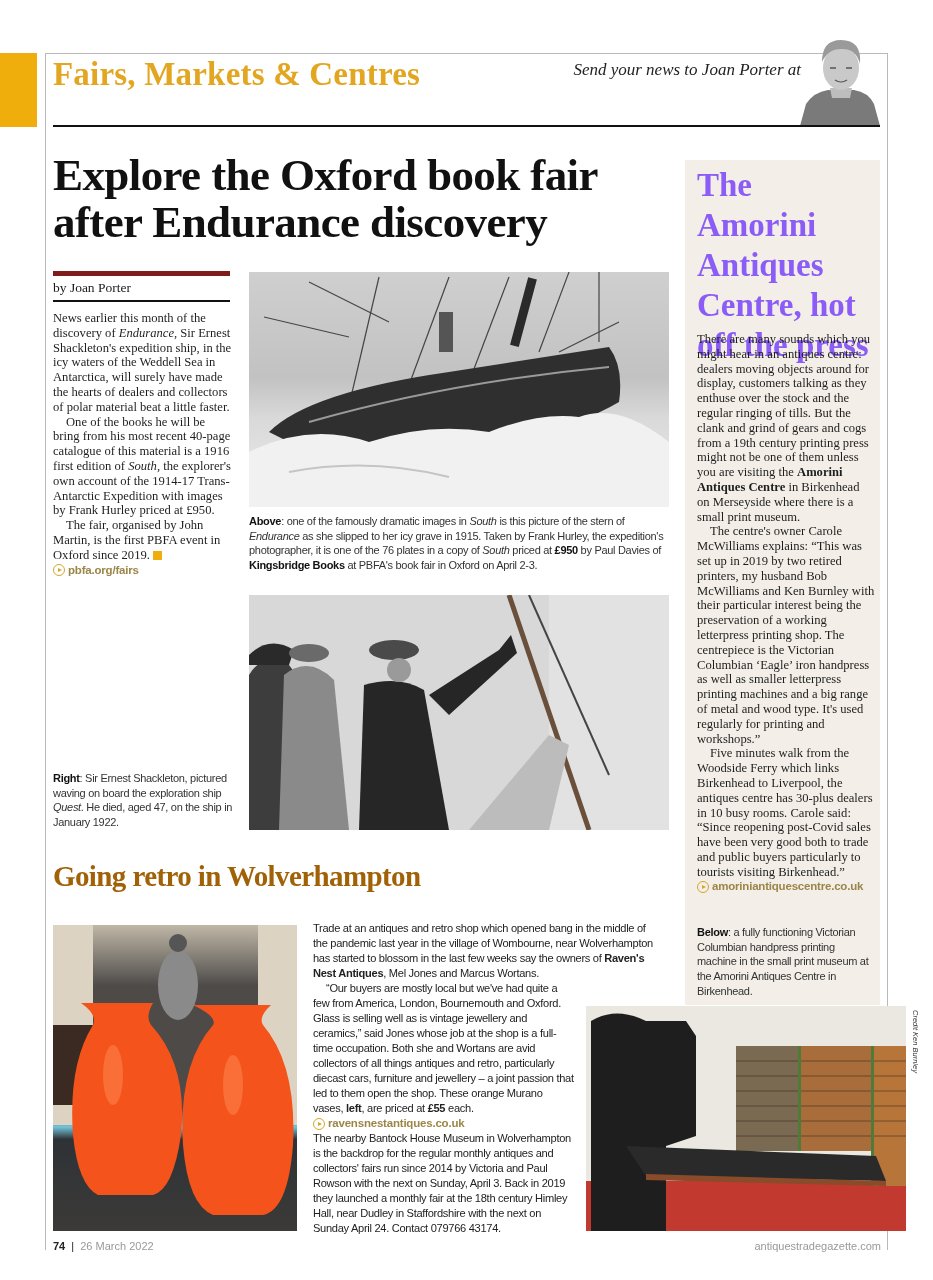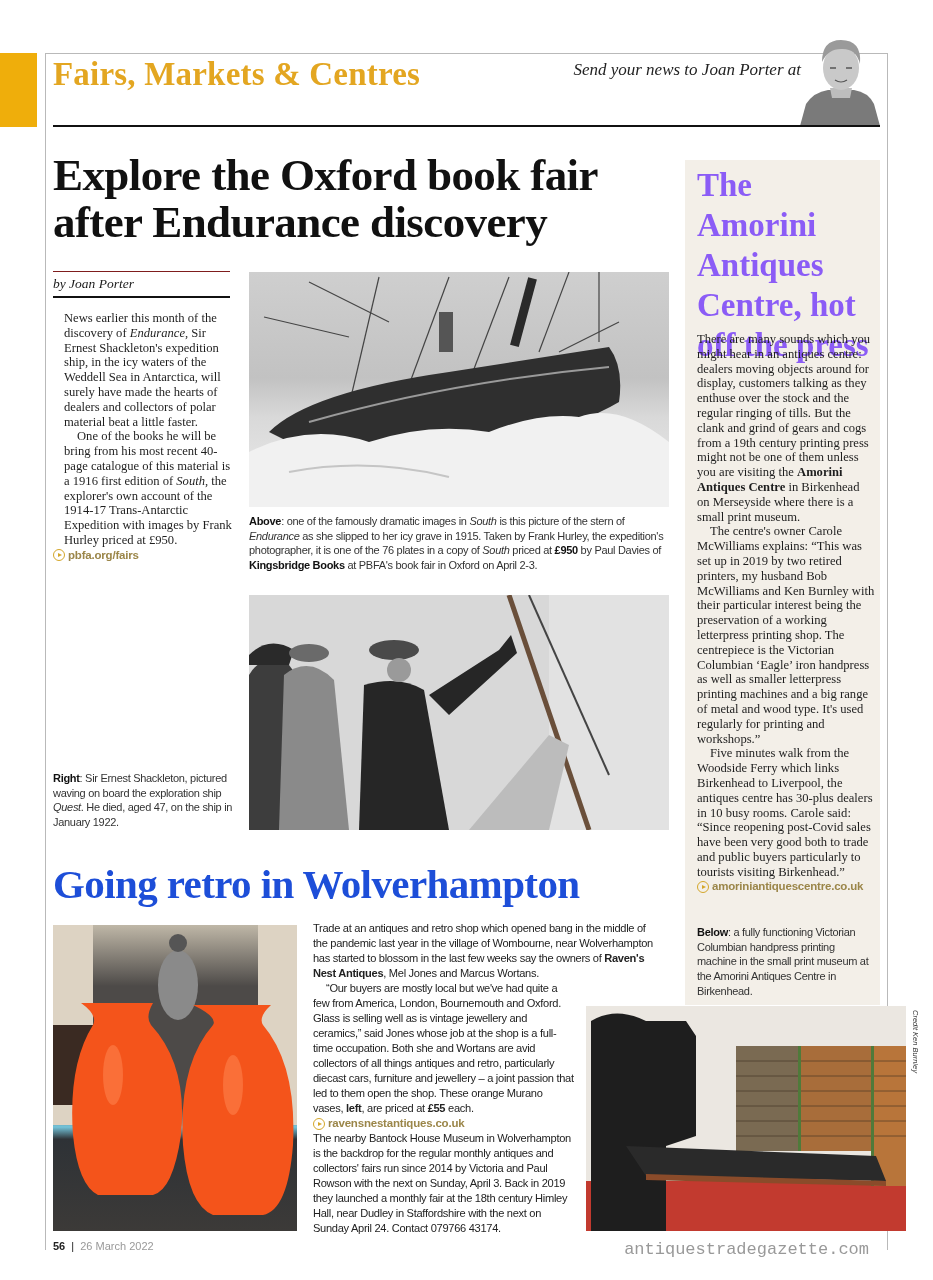--- a/index.html
+++ b/index.html
@@ -14,26 +14,26 @@
     color: #e3a621; letter-spacing: 0.2px; }
   .send-news { position: absolute; right: 132px; top: 60px; text-align: left; font-style: italic; }
   .send-news .l1 { font-size: 17px; color: #222; }
   .send-news .l2 { font-size: 17px; color: #8a8a8a; margin-top: 1px; }
   .portrait { position: absolute; left: 800px; top: 34px; width: 82px; height: 92px; }
   .header-rule { position: absolute; left: 53px; top: 125px; width: 827px; height: 2px; background: #111; }
 
   .headline { position: absolute; left: 53px; top: 152px; width: 620px; font-size: 45px;
     font-weight: bold; line-height: 47px; letter-spacing: -0.6px; color: #111; }
 
-  .byline { position: absolute; left: 53px; top: 271px; width: 177px; border-top: 1px solid #7f1d1d;
-    border-bottom: 2px solid #111; padding: 4px 0 4px; font-style: italic; font-size: 13.5px; }
+  .byline { position: absolute; left: 53px; top: 271px; width: 177px; border-top: 5px solid #7f1d1d;
+    border-bottom: 2px solid #111; padding: 4px 0 4px; font-size: 13.5px; }
 
   .body-col { position: absolute; left: 53px; top: 311px; width: 180px; font-size: 12.6px;
     line-height: 14.8px; color: #1e1e1e; }
-  .body-col p { text-indent: 0; margin-left: 11px; }
+  .body-col p { text-indent: 0; }
   .body-col p + p { text-indent: 13px; }
   .end-mark { display: inline-block; width: 9px; height: 9px; background: #efae0b; margin-left: 3px; vertical-align: -1px; }
 
   .web-link { display: flex; align-items: center; gap: 3px; font-family: "Liberation Sans", sans-serif;
     font-weight: bold; color: #9b8649; font-size: 11.5px; letter-spacing: -0.2px; }
   .play-icon { width: 12px; height: 12px; border: 1.3px solid #d4a72b; border-radius: 50%;
     display: inline-flex; align-items: center; justify-content: center; flex: 0 0 12px; }
   .play-icon::after { content: ""; border-left: 4px solid #d4a72b; border-top: 2.5px solid transparent;
     border-bottom: 2.5px solid transparent; margin-left: 1px; }
 
@@ -59,34 +59,34 @@
     line-height: 40px; color: #8b5cf6; }
   .sidebar-body { position: absolute; left: 697px; top: 312px; width: 178px; font-size: 12.6px;
     line-height: 14.8px; color: #1e1e1e; margin-top: 20px; }
   .sidebar-body p + p { text-indent: 13px; }
   .sidebar-caption { position: absolute; left: 697px; top: 925px; width: 178px; }
 
   .credit { position: absolute; left: 906px; top: 1010px; width: 14px; height: 80px;
     font-family: "Liberation Sans", sans-serif; font-style: italic; font-size: 7.5px; color: #333;
     writing-mode: vertical-rl; }
 
-  .retro-headline { position: absolute; left: 53px; top: 860px; font-size: 41px; color: #1d4ed8;
+  .retro-headline { position: absolute; left: 53px; top: 860px; font-size: 29px; color: #a16207;
     letter-spacing: -0.6px; }
 
   .retro-body { position: absolute; left: 313px; top: 921px; width: 340px;
     font-family: "Liberation Sans", sans-serif; font-size: 11.1px; line-height: 15px; color: #222;
     letter-spacing: -0.3px; }
   .retro-body p.indent { text-indent: 13px; }
   .retro-body .narrow { width: 262px; }
 
   .footer-left { position: absolute; left: 53px; top: 1240px; font-family: "Liberation Sans", sans-serif;
     font-size: 11px; color: #999; }
   .footer-left b { color: #222; font-weight: bold; }
-  .footer-right { position: absolute; right: 64px; top: 1240px; font-family: Liberation Mono, monospace;
-    font-size: 17px; color: #999; }
+  .footer-right { position: absolute; right: 52px; top: 1240px; font-family: Liberation Sans, sans-serif;
+    font-size: 11px; color: #999; }
 
   svg { display: block; }
 </style>
 </head>
 <body>
 
 <div class="tab-marker"></div>
 <div class="page-frame"></div>
 
 <div class="section-title">Fairs, Markets &amp; Centres</div>
@@ -108,20 +108,21 @@
 
 <div class="header-rule"></div>
 
 <h1 class="headline">Explore the Oxford book fair after Endurance discovery</h1>
 
 <div class="byline">by Joan Porter</div>
 
 <div class="body-col">
   <p><span>News earlier this month of the discovery of </span><i>Endurance</i><span>, Sir Ernest Shackleton's expedition ship, in the icy waters of the Weddell Sea in Antarctica, will surely have made the hearts of dealers and collectors of polar material beat a little faster.</span></p>
   <p><span>One of the books he will be bring from his most recent 40-page catalogue of this material is a 1916 first edition of </span><i>South</i><span>, the explorer's own account of the 1914-17 Trans-Antarctic Expedition with images by Frank Hurley priced at £950.</span></p>
+  <p><span>The fair, organised by John Martin, is the first PBFA event in Oxford since 2019.</span><span class="end-mark"></span></p>
   <div class="web-link">
     <span class="play-icon"></span>
     <span>pbfa.org/fairs</span>
   </div>
 </div>
 
 <div class="caption caption-right">
   <b>Right</b><span>: Sir Ernest Shackleton, pictured waving on board the exploration ship </span><i>Quest</i><span>. He died, aged 47, on the ship in January 1922.</span>
 </div>
 
@@ -232,17 +233,17 @@
     </g>
     <path d="M5 15 Q30 0 60 15 L100 15 L110 30 L110 130 L80 140 L80 225 L5 225 Z" fill="#1e1e1e"></path>
     <path d="M40 140 L290 150 L300 175 L60 170 Z" fill="#2a2a2a"></path>
     <path d="M60 168 L300 175 L300 180 L60 174 Z" fill="#8a4b2a"></path>
   </svg>
 </div>
 
 <div class="credit">Credit Ken Burnley</div>
 
 <div class="footer-left">
-  <b>56</b>
+  <b>74</b>
   <span style="color:#222;margin:0 3px;">|</span>
   <span>26 March 2022</span>
 </div>
 <div class="footer-right">antiquestradegazette.com</div>
 
 </body></html>

